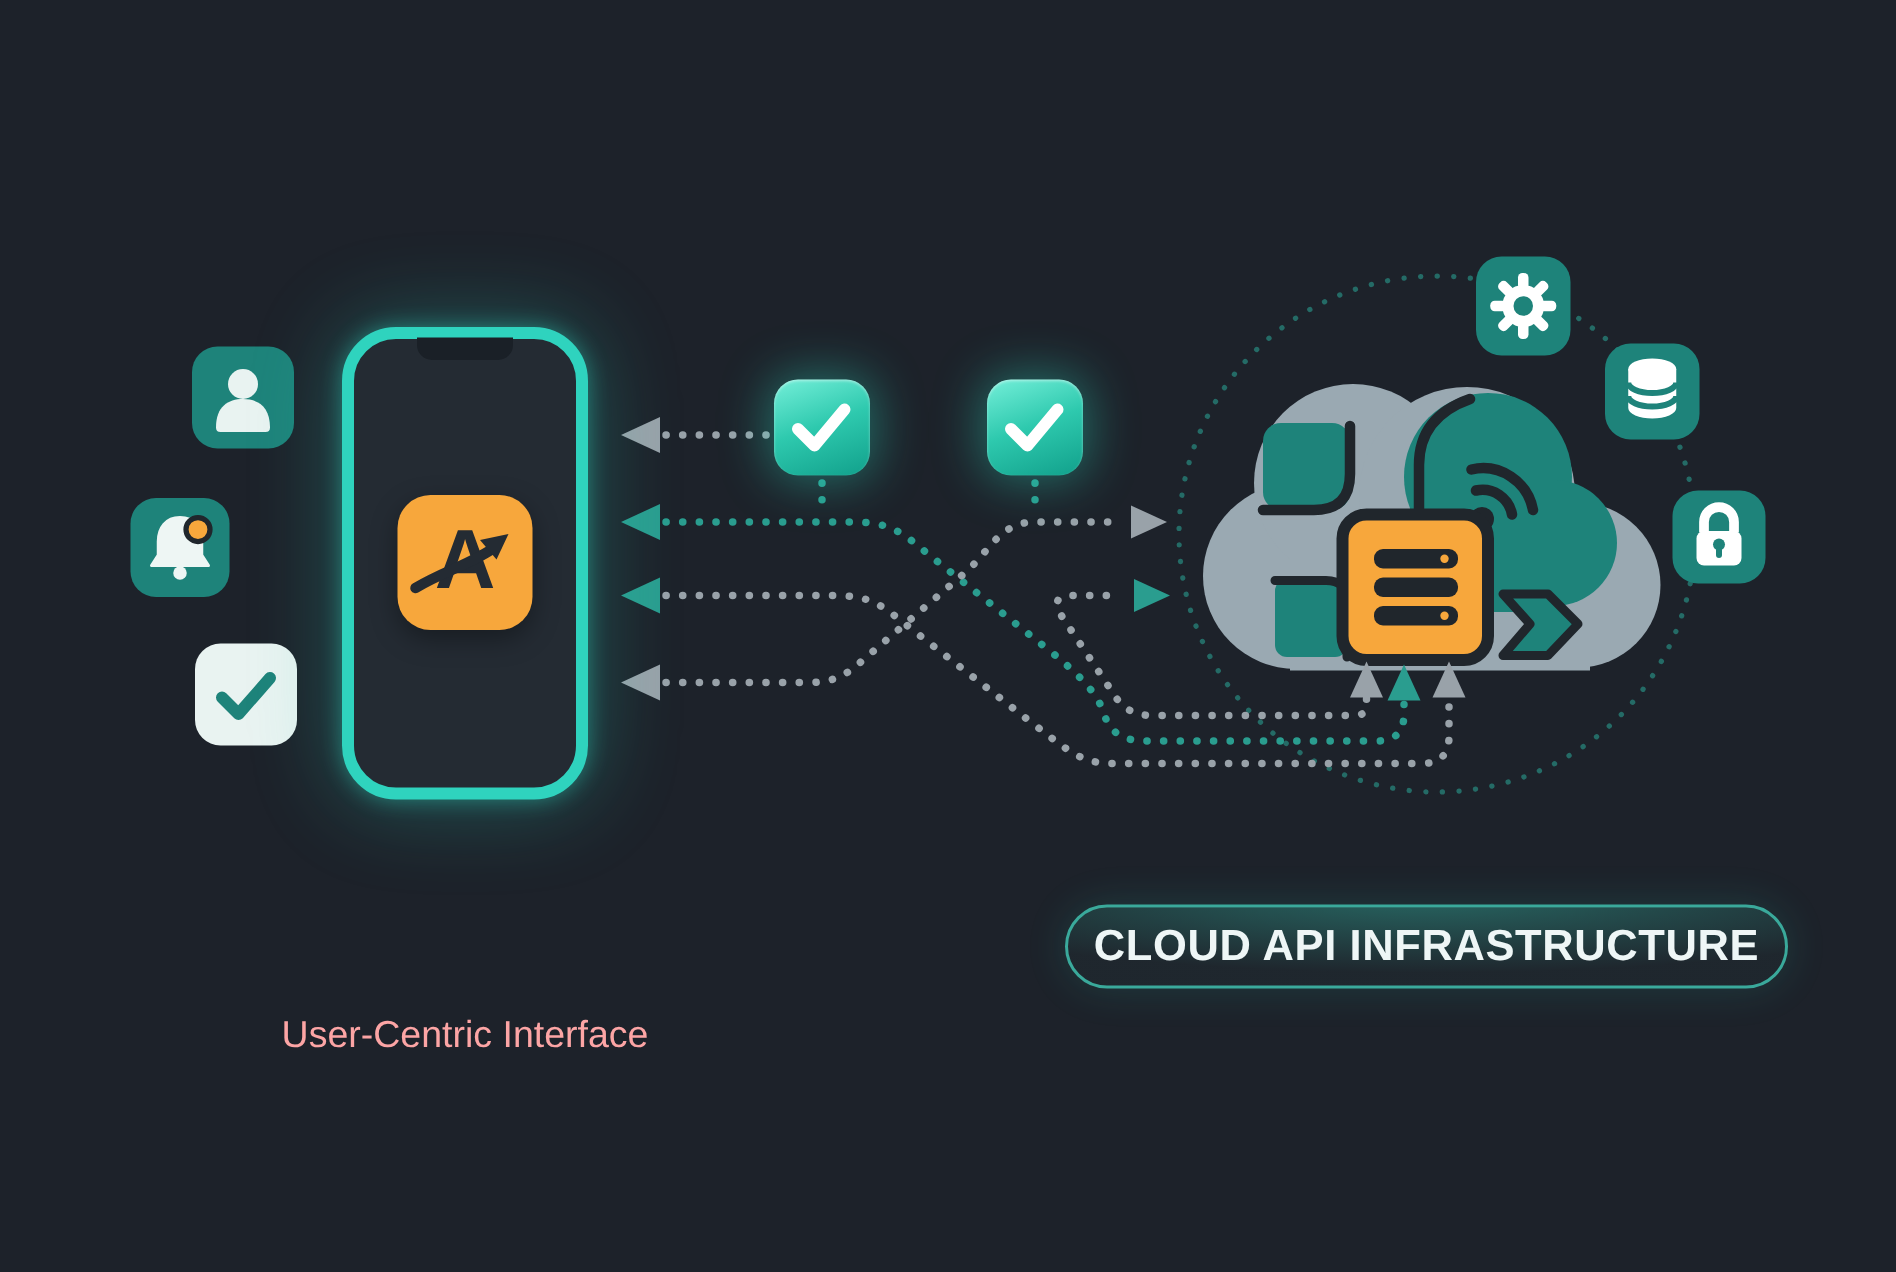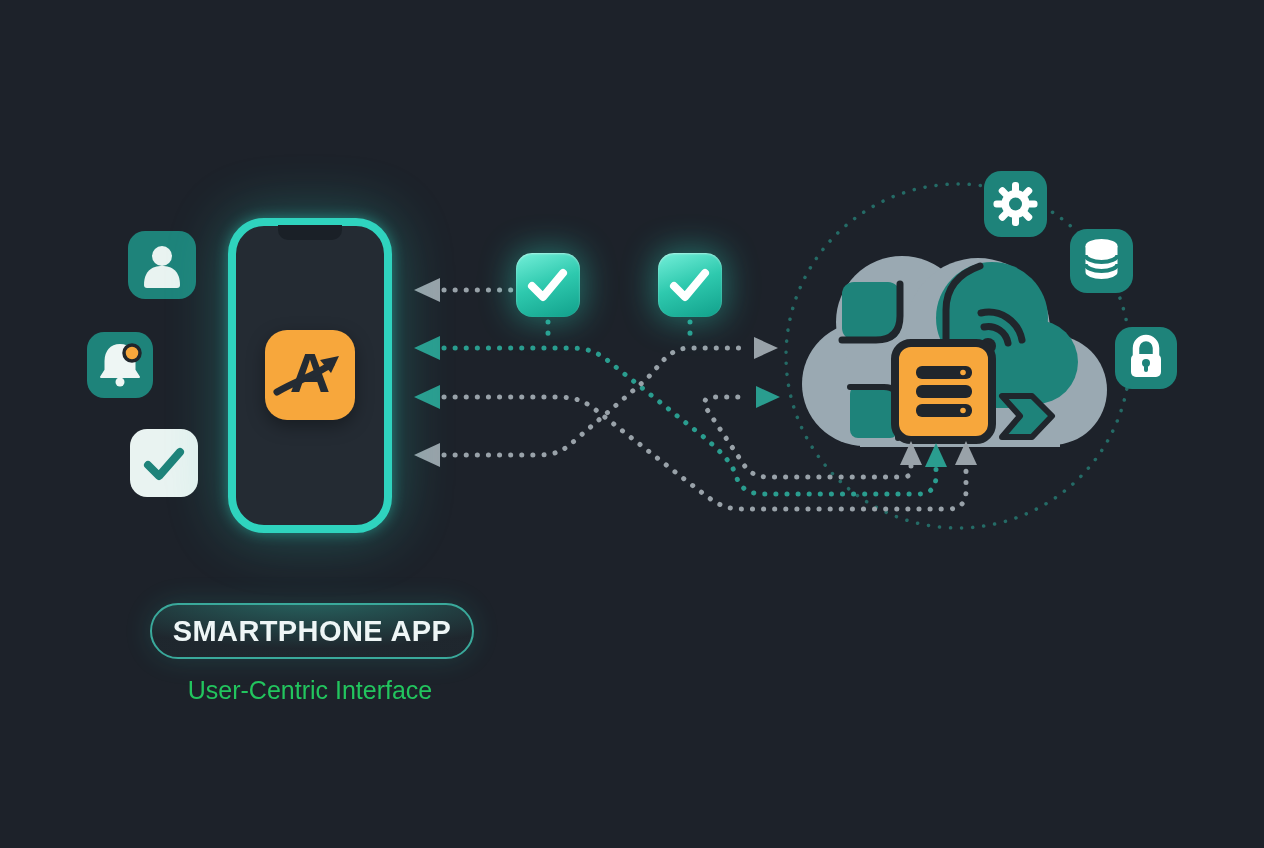--- a/index.html
+++ b/index.html
@@ -53,21 +53,21 @@
   .pill{
     position:absolute;height:52px;border:2px solid #3aa99b;border-radius:29px;
     background:radial-gradient(130% 170% at 50% -15%, rgba(54,220,195,.35), rgba(29,37,44,.15) 58%), #1f272e;
     box-shadow:0 0 28px rgba(42,200,178,.16);
     display:flex;align-items:center;justify-content:center;
   }
   .pill-text{
     color:#eef6f6;font-size:29px;font-weight:bold;letter-spacing:.4px;white-space:nowrap;
   }
   .subtitle{
-    position:absolute;text-align:center;color:#22c55e;font-size:25px;
+    position:absolute;text-align:center;color:#fca5a5;font-size:25px;
   }
 </style>
 </head>
 <body>
 
 <div class="stage">
 
   <svg class="abs" style="left:0;top:0" width="1264" height="848" viewBox="0 0 1264 848">
 
     <g>
@@ -212,19 +212,19 @@
 
   <div class="tile" style="left:1115px;top:327px;width:62px;height:62px">
     <svg width="62" height="62" viewBox="0 0 62 62">
       <path d="M 21 28 V 21 A 10 10 0 0 1 41 21 V 28" fill="none" stroke="#ffffff" stroke-width="6.5"></path>
       <rect x="16" y="27" width="30" height="23" rx="5" fill="#ffffff"></rect>
       <circle cx="31" cy="36" r="4" fill="#1e837a"></circle>
       <rect x="29" y="38" width="4" height="7" rx="2" fill="#1e837a"></rect>
     </svg>
   </div>
 
-  <div class="pill" style="left:150px;top:603px;width:320px">
-    <span class="pill-text">SMARTPHONE APP</span>
-  </div>
   <div class="subtitle" style="left:150px;top:676px;width:320px">User-Centric Interface</div>
 
+  <div class="pill" style="left:710px;top:603px;width:478px">
+    <span class="pill-text">CLOUD API INFRASTRUCTURE</span>
+  </div>
 
 </div>
 
 </body></html>

